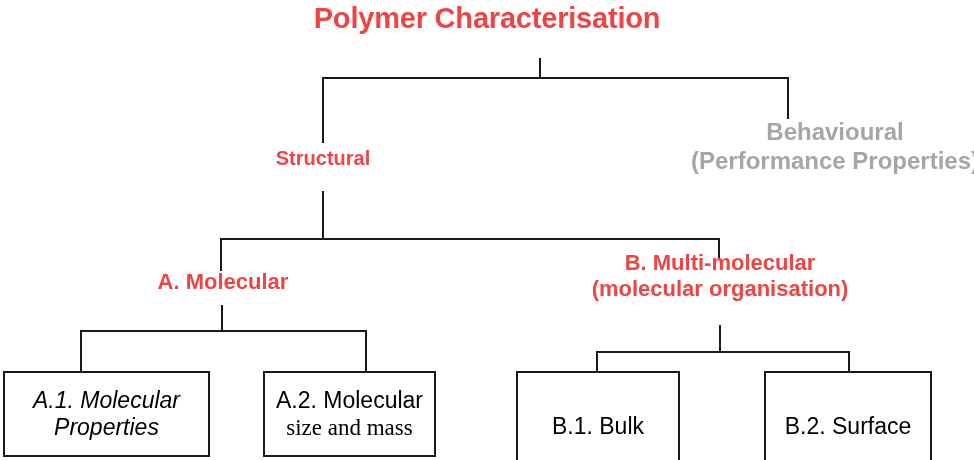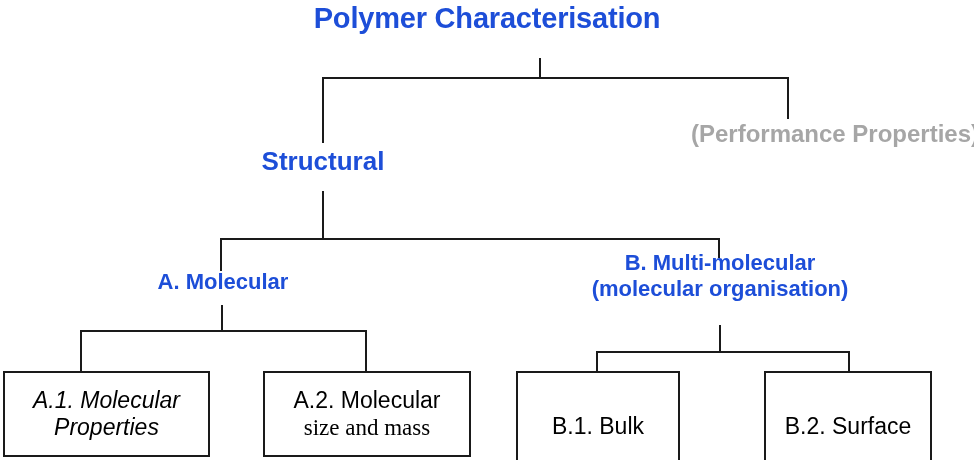--- a/index.html
+++ b/index.html
@@ -14,37 +14,37 @@
   #diagram {
     position: relative;
     width: 974px;
     height: 460px;
     background: #ffffff;
     overflow: hidden;
   }
   .node-label {
     position: absolute;
     text-align: center;
-    color: #1d4ed8;
+    color: #ef4444;
     white-space: nowrap;
     line-height: 1.12;
   }
   #title {
     left: 0;
     top: 2px;
     width: 974px;
     font-size: 29px;
     font-weight: bold;
     letter-spacing: -0.2px;
   }
   #structural-label {
     left: 173px;
     top: 147px;
     width: 300px;
-    font-size: 26px;
+    font-size: 20px;
     font-weight: bold;
   }
   #behavioural-label {
     left: 655px;
     top: 119px;
     width: 360px;
     font-size: 24px;
     font-weight: bold;
     color: #a6a6a6;
   }
@@ -106,20 +106,21 @@
 
   <div class="line hline" style="left:322px; top:77px; width:467px;"></div>
 
   <div class="line vline" style="left:322px; top:77px; height:66px;"></div>
 
   <div class="line vline" style="left:787px; top:77px; height:42px;"></div>
 
   <div class="node-label" id="structural-label">Structural</div>
 
   <div class="node-label" id="behavioural-label" style="color: rgb(166, 166, 166);">
+    <span class="beh-line1">Behavioural</span>
     <span class="beh-line2">(Performance Properties)</span>
   </div>
 
   <div class="line vline" style="left:322px; top:191px; height:47px;"></div>
 
   <div class="line hline" style="left:220px; top:238px; width:500px;"></div>
 
   <div class="line vline" style="left:220px; top:238px; height:33px;"></div>
 
   <div class="line vline" style="left:718px; top:238px; height:20px;"></div>
@@ -141,21 +142,21 @@
   <div class="line vline" style="left:596px; top:351px; height:21px;"></div>
   <div class="line vline" style="left:848px; top:351px; height:21px;"></div>
 
   <div class="leaf-box" style="left:3px; top:371px; width:207px; height:86px;font-style:italic;">
     <span>
         <span style="display: block;">A.1. Molecular</span>
         <span style="display: block;">Properties</span>
       </span>
   </div>
 
-  <div class="leaf-box" style="left:263px; top:371px; width:208px; height:86px;">
+  <div class="leaf-box" style="left:263px; top:371px; width:173px; height:86px;">
     <span>
         <span style="display: block;">A.2. Molecular</span>
         <span style="display: block; font-family: Liberation Serif, serif;">size and mass</span>
       </span>
   </div>
 
   <div class="leaf-box" style="left:516px; top:371px; width:164px; height:112px;">
     <span>
         <span style="display: block;">B.1. Bulk</span>
       </span>

